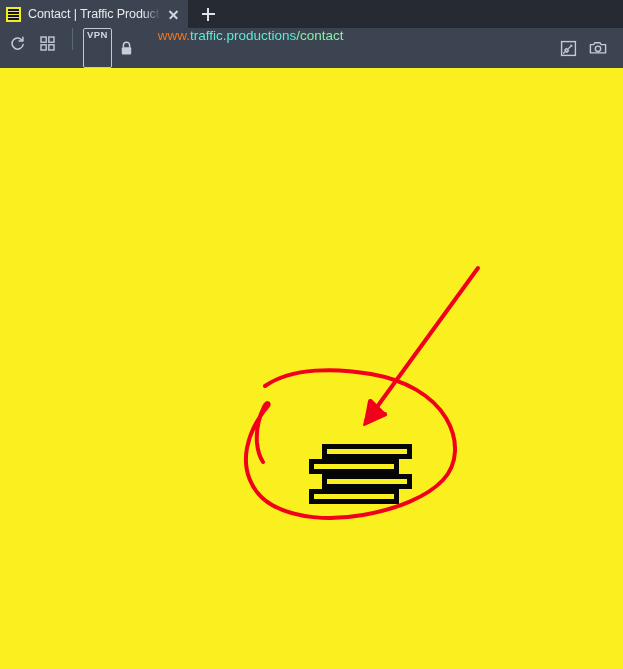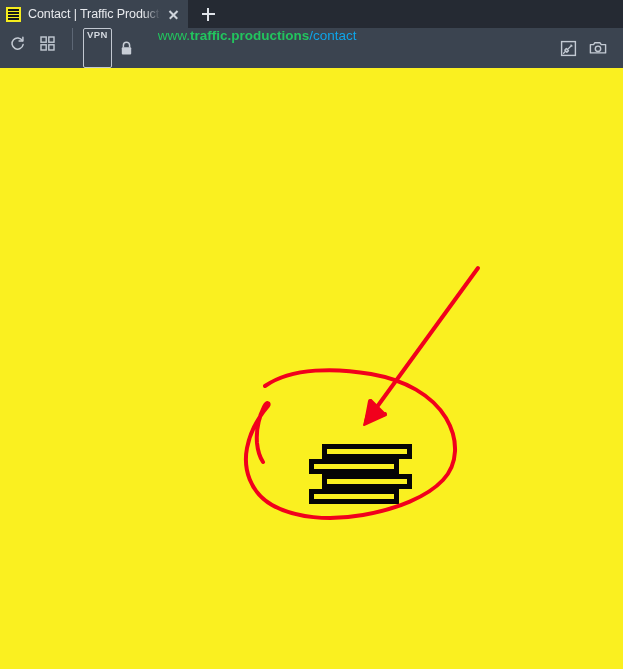--- a/index.html
+++ b/index.html
@@ -132,23 +132,23 @@
   }
   .lock-icon { margin-left: 8px; flex: 0 0 16px; display:flex; align-items:center; }
   .urlbar {
     flex: 1 1 auto;
     margin-left: 22px;
     font-size: 13.5px;
     white-space: nowrap;
     overflow: hidden;
     color: #a9b2bf;
   }
-  .url-dim { color: #22c55e; }
-  .url-host { color: #22c55e; font-weight: bold; }
-  .url-path { color: #0ea5e9; }
+  .url-dim { color: #f97316; }
+  .url-host { color: #5eead4; font-weight: normal; }
+  .url-path { color: #86efac; }
   .tb-right { display: flex; align-items: center; flex: 0 0 auto; }
 
   
   .page {
     flex: 1 1 auto;
     background: #faf020;
     position: relative;
     overflow: hidden;
   }
   .logo {

